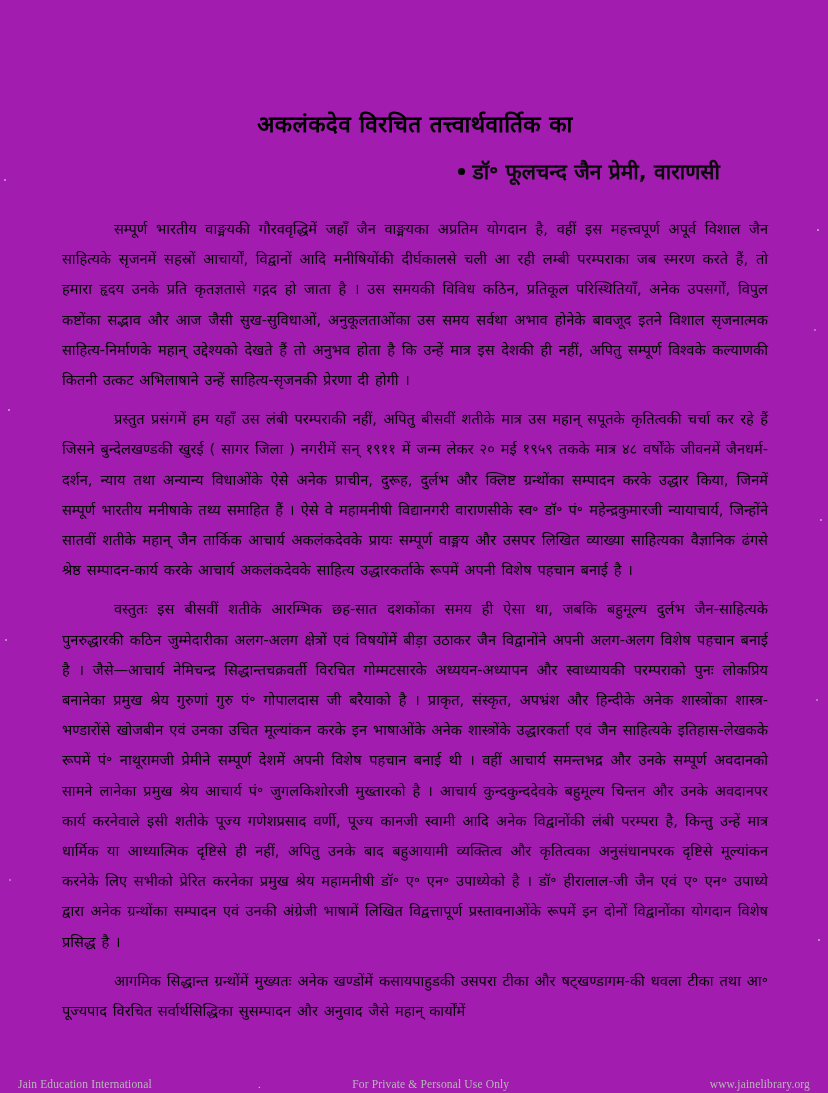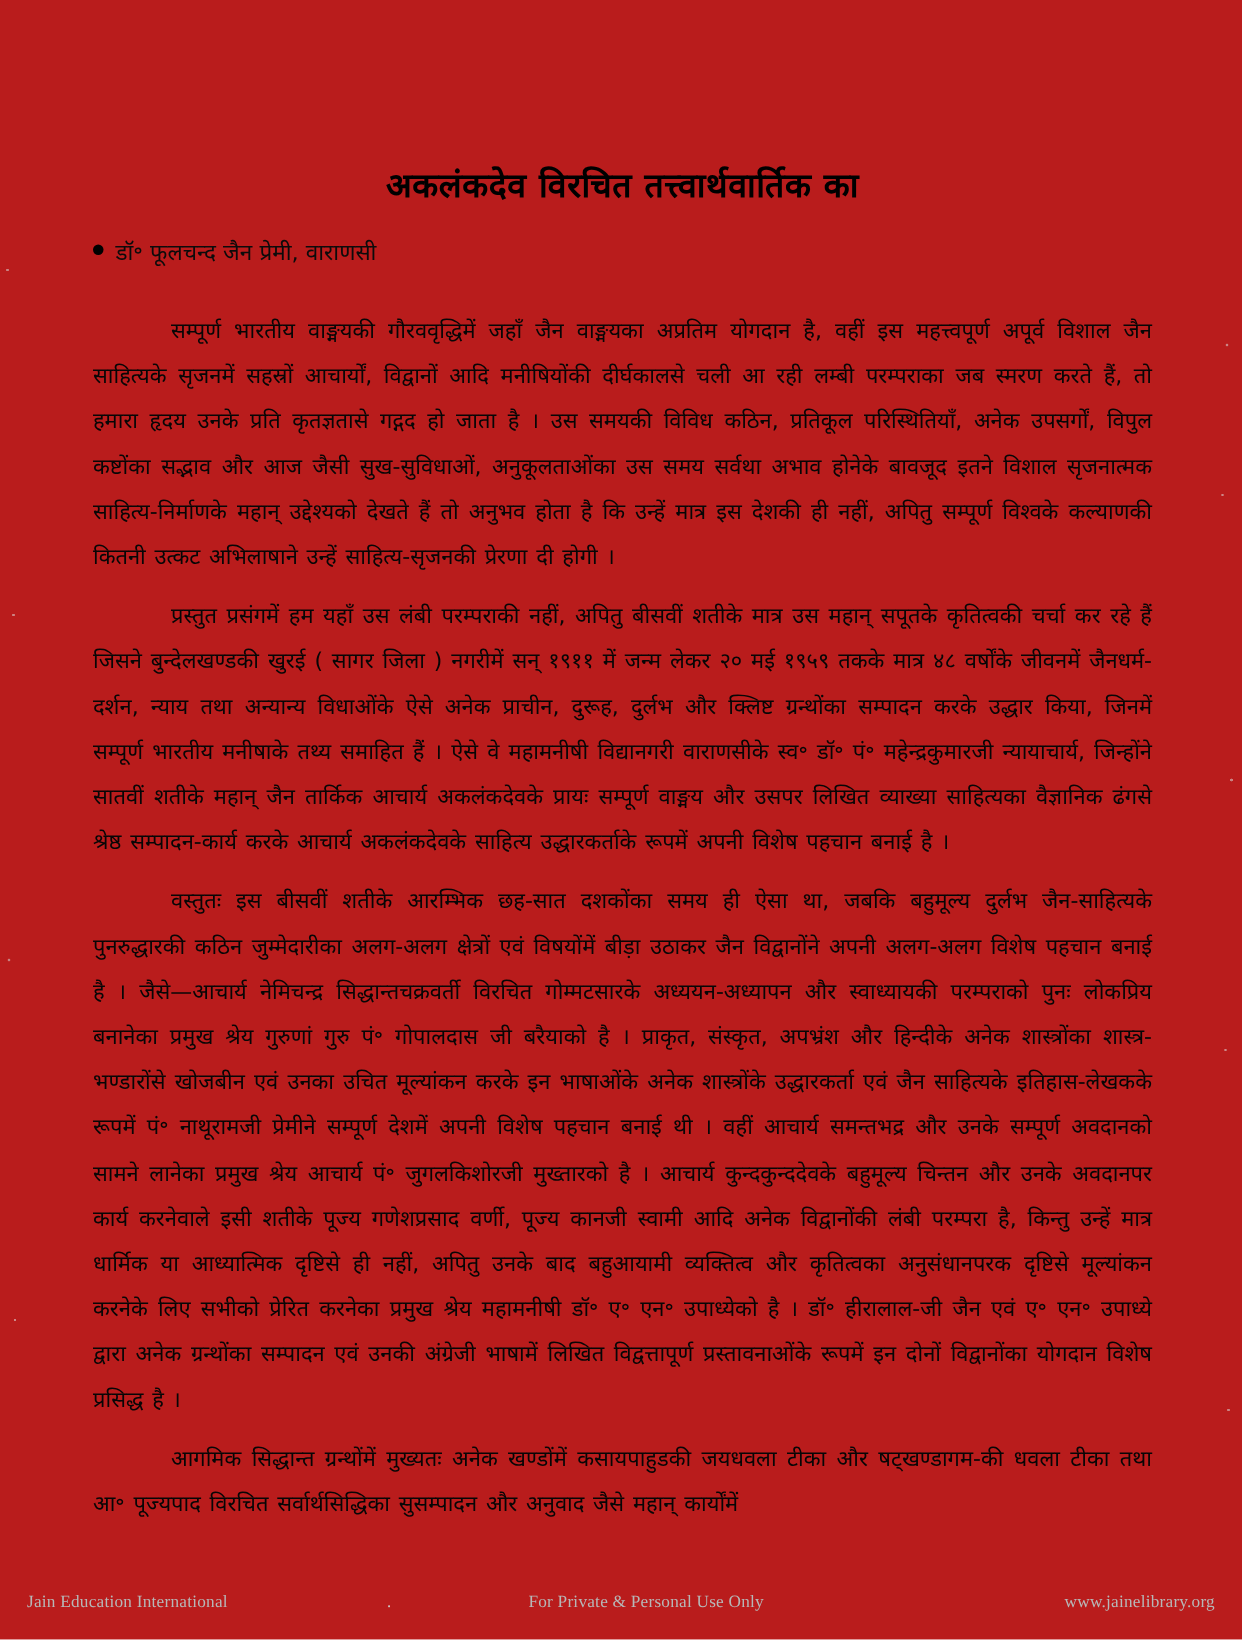--- a/index.html
+++ b/index.html
@@ -12,21 +12,21 @@
     height: 1093px;
     position: relative;
     font-family: "Liberation Sans", "DejaVu Sans", sans-serif;
     overflow: hidden;
   }
 
   
   .page {
     position: absolute;
     inset: 0;
-    background: #b91c1c;
+    background: #a21caf;
   }
 
   
   .speckle {
     position: absolute;
     top: 0; bottom: 0;
     width: 14px;
     pointer-events: none;
     opacity: .55;
   }
@@ -69,24 +69,25 @@
     white-space: nowrap;
   }
   .title-line.second {
     font-size: 22px;
   }
 
   
   .byline {
     margin-top: 15px;
     padding-right: 48px;
+    text-align: right;
     font-family: "DejaVu Sans", sans-serif;
-    font-size: 15px;
+    font-size: 21px;
     color: #0b0b0b;
-    font-weight: 400;
+    font-weight: 700;
   }
   .byline .bullet {
     display: inline-block;
     width: 7px;
     height: 7px;
     border-radius: 50%;
     background: #000;
     margin-right: 8px;
     vertical-align: middle;
     position: relative;
@@ -118,21 +119,21 @@
     right: 0;
     top: 1062px;
     display: flex;
     align-items: center;
     font-family: Liberation Serif, serif;
     font-size: 11.5px;
     color: #b7b7b7;
     letter-spacing: .15px;
   }
   .footer .f-left   { margin-left: 18px; }
-  .footer .f-center { margin: 0 auto; }
+  .footer .f-center { margin: 16px auto; }
   .footer .f-right  { margin-right: 18px; }
   .footer .f-dot {
     position: absolute;
     left: 258px;
     color: #cfcfcf;
     font-size: 11px;
   }
 </style>
 </head>
 <body>
@@ -149,21 +150,21 @@
     </div>
 
     <div class="byline">
       <span class="bullet"></span><span>डॉ॰ फूलचन्द जैन प्रेमी, वाराणसी</span>
     </div>
 
     <div class="body-block">
       <p class="para">सम्पूर्ण भारतीय वाङ्मयकी गौरववृद्धिमें जहाँ जैन वाङ्मयका अप्रतिम योगदान है, वहीं इस महत्त्वपूर्ण अपूर्व विशाल जैन साहित्यके सृजनमें सहस्रों आचार्यों, विद्वानों आदि मनीषियोंकी दीर्घकालसे चली आ रही लम्बी परम्पराका जब स्मरण करते हैं, तो हमारा हृदय उनके प्रति कृतज्ञतासे गद्गद हो जाता है । उस समयकी विविध कठिन, प्रतिकूल परिस्थितियाँ, अनेक उपसर्गों, विपुल कष्टोंका सद्भाव और आज जैसी सुख-सुविधाओं, अनुकूलताओंका उस समय सर्वथा अभाव होनेके बावजूद इतने विशाल सृजनात्मक साहित्य-निर्माणके महान् उद्देश्यको देखते हैं तो अनुभव होता है कि उन्हें मात्र इस देशकी ही नहीं, अपितु सम्पूर्ण विश्वके कल्याणकी कितनी उत्कट अभिलाषाने उन्हें साहित्य-सृजनकी प्रेरणा दी होगी ।</p>
       <p class="para">प्रस्तुत प्रसंगमें हम यहाँ उस लंबी परम्पराकी नहीं, अपितु बीसवीं शतीके मात्र उस महान् सपूतके कृतित्वकी चर्चा कर रहे हैं जिसने बुन्देलखण्डकी खुरई ( सागर जिला ) नगरीमें सन् १९११ में जन्म लेकर २० मई १९५९ तकके मात्र ४८ वर्षोंके जीवनमें जैनधर्म-दर्शन, न्याय तथा अन्यान्य विधाओंके ऐसे अनेक प्राचीन, दुरूह, दुर्लभ और क्लिष्ट ग्रन्थोंका सम्पादन करके उद्धार किया, जिनमें सम्पूर्ण भारतीय मनीषाके तथ्य समाहित हैं । ऐसे वे महामनीषी विद्यानगरी वाराणसीके स्व॰ डॉ॰ पं॰ महेन्द्रकुमारजी न्यायाचार्य, जिन्होंने सातवीं शतीके महान् जैन तार्किक आचार्य अकलंकदेवके प्रायः सम्पूर्ण वाङ्मय और उसपर लिखित व्याख्या साहित्यका वैज्ञानिक ढंगसे श्रेष्ठ सम्पादन-कार्य करके आचार्य अकलंकदेवके साहित्य उद्धारकर्ताके रूपमें अपनी विशेष पहचान बनाई है ।</p>
       <p class="para">वस्तुतः इस बीसवीं शतीके आरम्भिक छह-सात दशकोंका समय ही ऐसा था, जबकि बहुमूल्य दुर्लभ जैन-साहित्यके पुनरुद्धारकी कठिन जुम्मेदारीका अलग-अलग क्षेत्रों एवं विषयोंमें बीड़ा उठाकर जैन विद्वानोंने अपनी अलग-अलग विशेष पहचान बनाई है । जैसे—आचार्य नेमिचन्द्र सिद्धान्तचक्रवर्ती विरचित गोम्मटसारके अध्ययन-अध्यापन और स्वाध्यायकी परम्पराको पुनः लोकप्रिय बनानेका प्रमुख श्रेय गुरुणां गुरु पं॰ गोपालदास जी बरैयाको है । प्राकृत, संस्कृत, अपभ्रंश और हिन्दीके अनेक शास्त्रोंका शास्त्र-भण्डारोंसे खोजबीन एवं उनका उचित मूल्यांकन करके इन भाषाओंके अनेक शास्त्रोंके उद्धारकर्ता एवं जैन साहित्यके इतिहास-लेखकके रूपमें पं॰ नाथूरामजी प्रेमीने सम्पूर्ण देशमें अपनी विशेष पहचान बनाई थी । वहीं आचार्य समन्तभद्र और उनके सम्पूर्ण अवदानको सामने लानेका प्रमुख श्रेय आचार्य पं॰ जुगलकिशोरजी मुख्तारको है । आचार्य कुन्दकुन्ददेवके बहुमूल्य चिन्तन और उनके अवदानपर कार्य करनेवाले इसी शतीके पूज्य गणेशप्रसाद वर्णी, पूज्य कानजी स्वामी आदि अनेक विद्वानोंकी लंबी परम्परा है, किन्तु उन्हें मात्र धार्मिक या आध्यात्मिक दृष्टिसे ही नहीं, अपितु उनके बाद बहुआयामी व्यक्तित्व और कृतित्वका अनुसंधानपरक दृष्टिसे मूल्यांकन करनेके लिए सभीको प्रेरित करनेका प्रमुख श्रेय महामनीषी डॉ॰ ए॰ एन॰ उपाध्येको है । डॉ॰ हीरालाल-जी जैन एवं ए॰ एन॰ उपाध्ये द्वारा अनेक ग्रन्थोंका सम्पादन एवं उनकी अंग्रेजी भाषामें लिखित विद्वत्तापूर्ण प्रस्तावनाओंके रूपमें इन दोनों विद्वानोंका योगदान विशेष प्रसिद्ध है ।</p>
-      <p class="para">आगमिक सिद्धान्त ग्रन्थोंमें मुख्यतः अनेक खण्डोंमें कसायपाहुडकी जयधवला टीका और षट्खण्डागम-की धवला टीका तथा आ॰ पूज्यपाद विरचित सर्वार्थसिद्धिका सुसम्पादन और अनुवाद जैसे महान् कार्योंमें</p>
+      <p class="para">आगमिक सिद्धान्त ग्रन्थोंमें मुख्यतः अनेक खण्डोंमें कसायपाहुडकी उसपरा टीका और षट्खण्डागम-की धवला टीका तथा आ॰ पूज्यपाद विरचित सर्वार्थसिद्धिका सुसम्पादन और अनुवाद जैसे महान् कार्योंमें</p>
     </div>
 
   </div>
 
   <div class="footer">
     <span class="f-left">Jain Education International</span>
     <span class="f-dot">.</span>
     <span class="f-center">For Private &amp; Personal Use Only</span>
     <span class="f-right">www.jainelibrary.org</span>
   </div>

